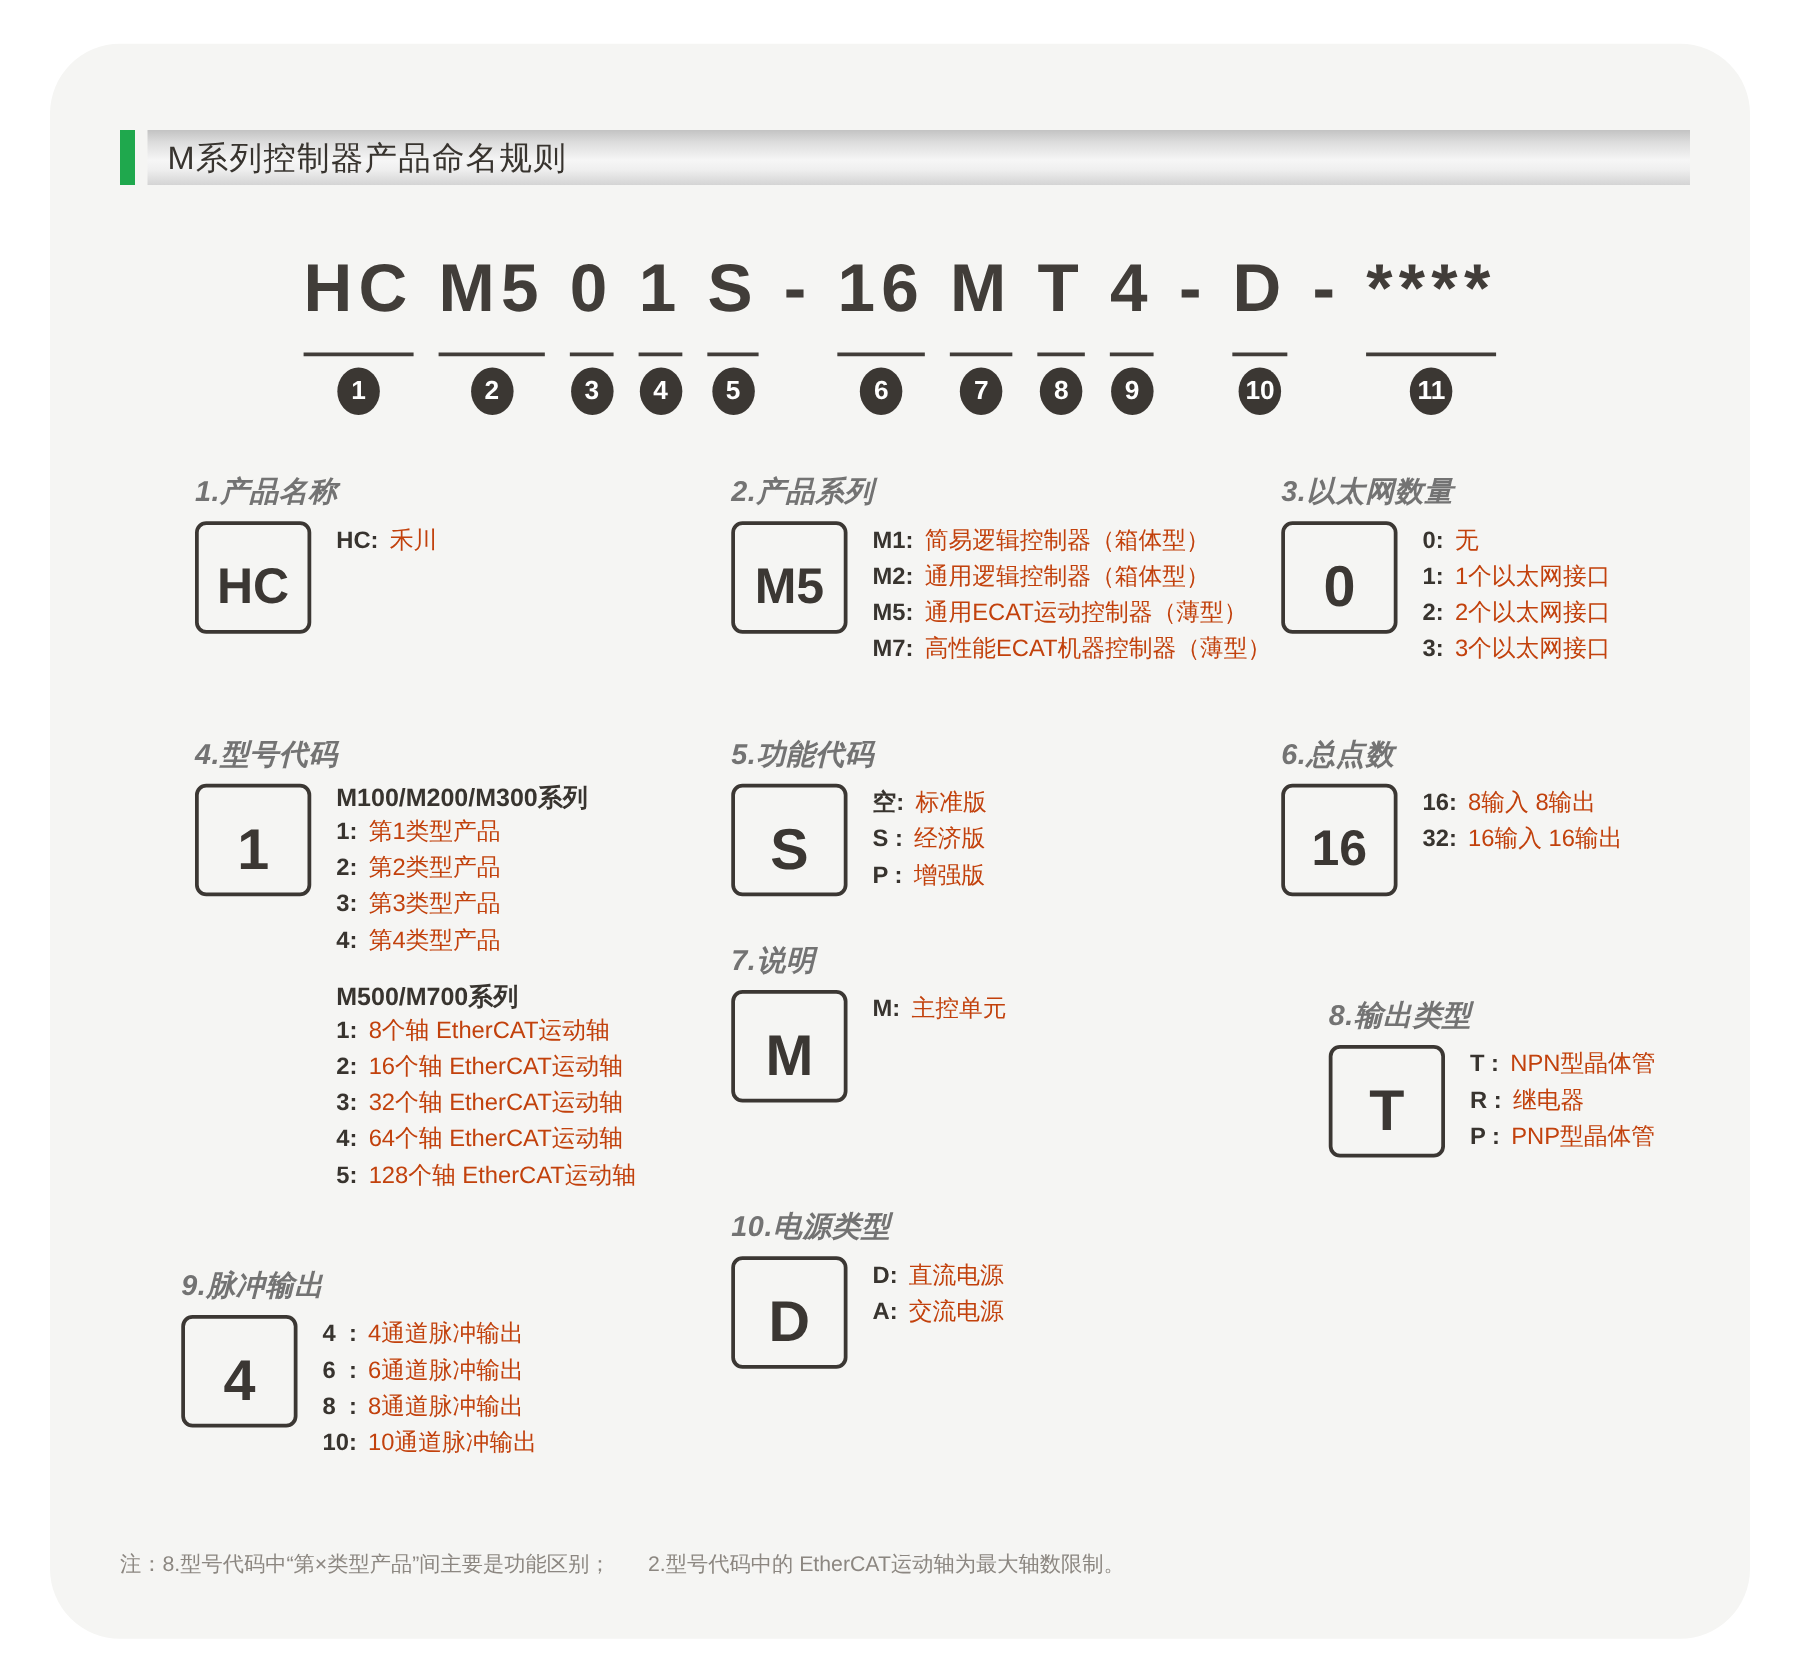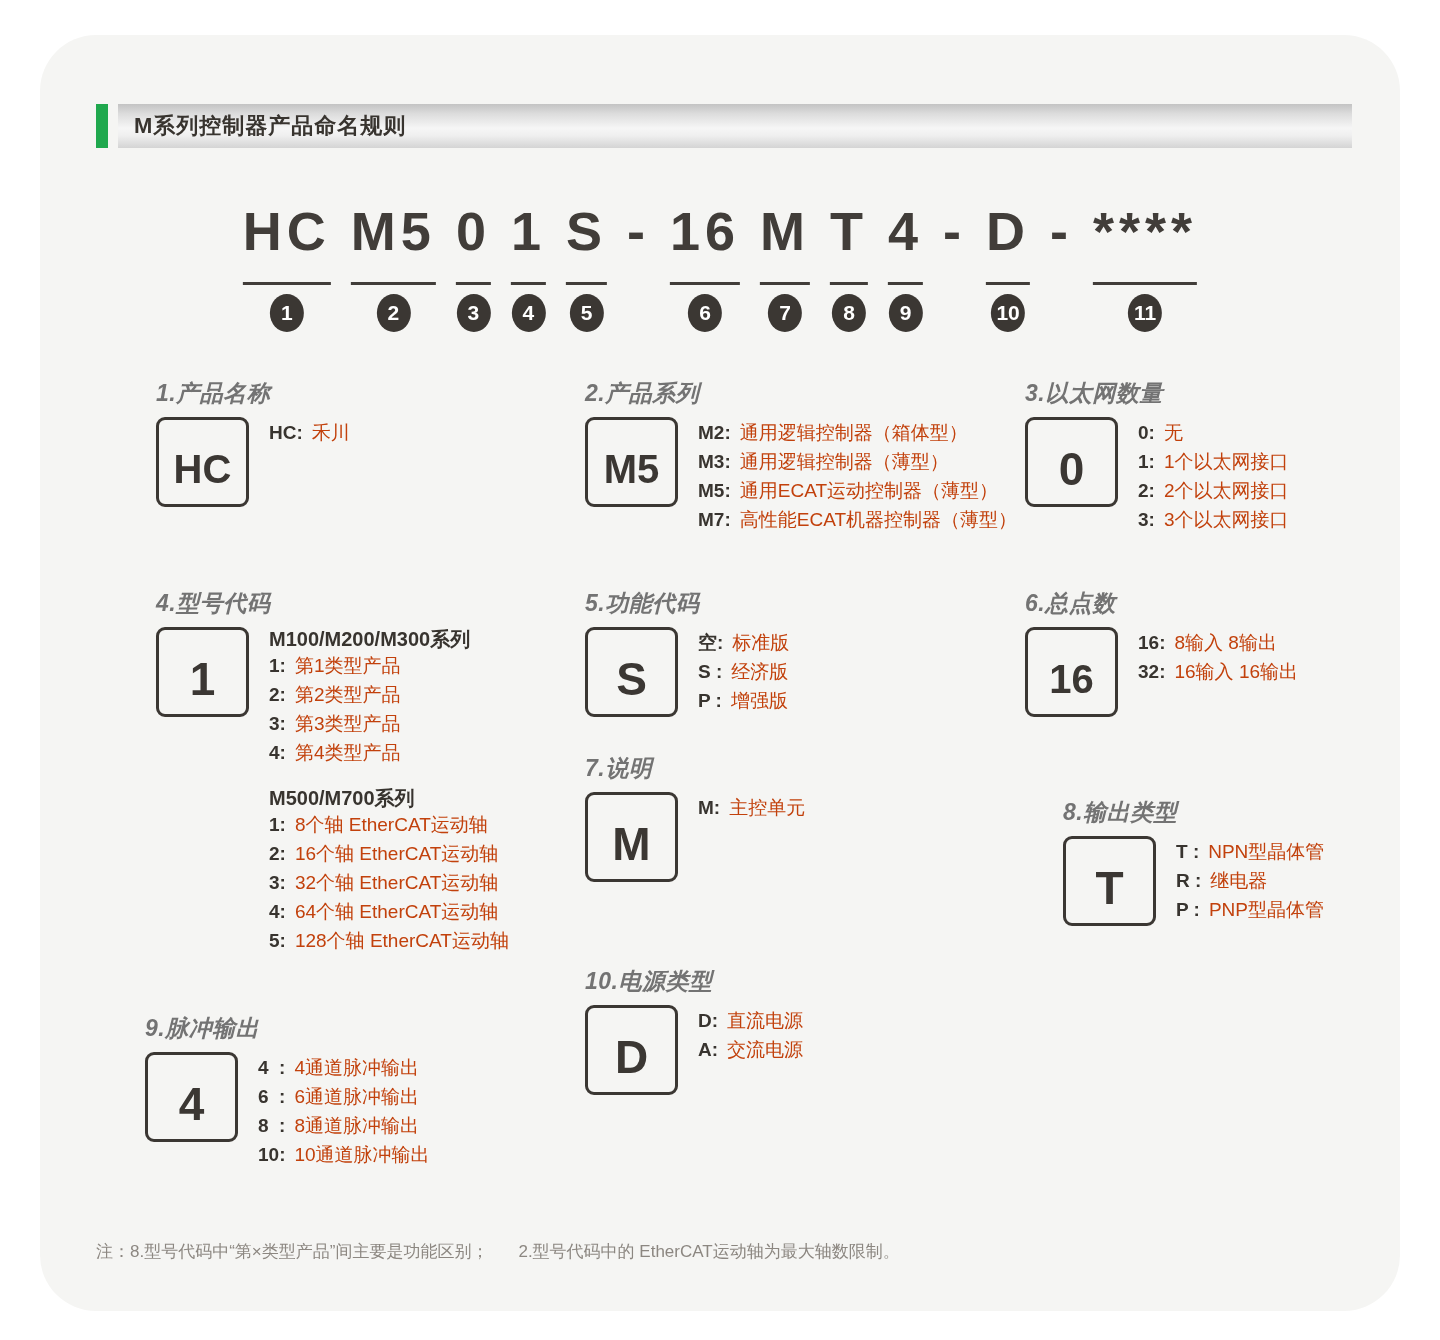--- a/index.html
+++ b/index.html
@@ -21,21 +21,21 @@
   .header-accent {
     position:absolute; left:56px; top:69px;
     width:12px; height:44px; background:#1fa84d;
   }
   .header-bar {
     position:absolute; left:78px; top:69px;
     width:1234px; height:44px;
     background:linear-gradient(180deg,#c3c3c3 0%,#dcdcdc 22%,#f6f6f6 55%,#efefef 72%,#d4d4d4 100%);
     display:flex; align-items:center; padding-left:16px;
   }
-  .header-title { font-size:22px; font-weight:bold; color:#38342f; letter-spacing:1px;text-align:center; }
+  .header-title { font-size:26px; font-weight:normal; color:#38342f; letter-spacing:1px;text-align:center; }
 
   
   .model-block {
     position:absolute; top:163px; left:50%;
     transform:translateX(-50%);
     display:flex; gap:20px;
   }
   .seg { display:flex; flex-direction:column; align-items:center; }
   .seg-text {
     font-size:54px; font-weight:bold; color:#413d39;
@@ -207,22 +207,22 @@
     </div>
   </section>
 
   <section class="section sec2">
     <h3 class="sec-title">2.产品系列</h3>
     <div class="sec-body">
       <div class="code-box">
         <span class="code two">M5</span>
       </div>
       <div class="items">
+          <div class="item"><span class="k">M1:</span><span class="v">简易逻辑控制器（箱体型）</span></div>
           <div class="item"><span class="k">M2:</span><span class="v">通用逻辑控制器（箱体型）</span></div>
-          <div class="item"><span class="k">M3:</span><span class="v">通用逻辑控制器（薄型）</span></div>
           <div class="item"><span class="k">M5:</span><span class="v">通用ECAT运动控制器（薄型）</span></div>
           <div class="item"><span class="k">M7:</span><span class="v">高性能ECAT机器控制器（薄型）</span></div>
         </div>
     </div>
   </section>
 
   <section class="section sec3">
     <h3 class="sec-title">3.以太网数量</h3>
     <div class="sec-body">
       <div class="code-box">

